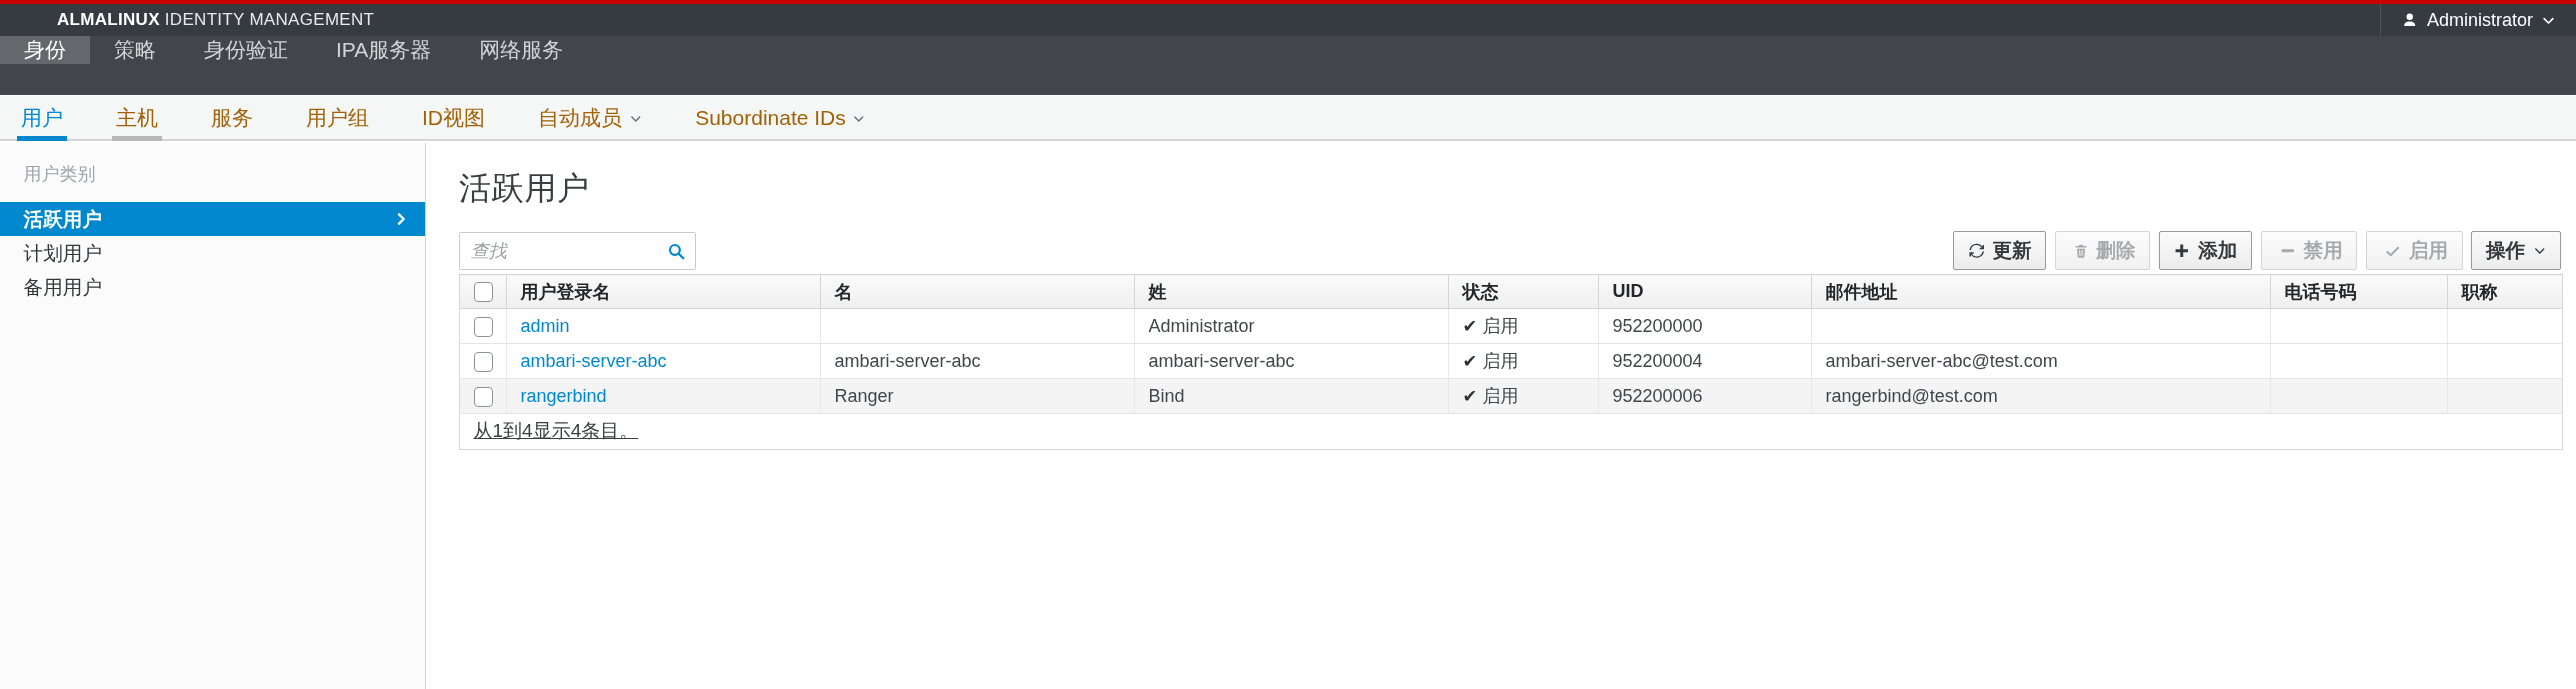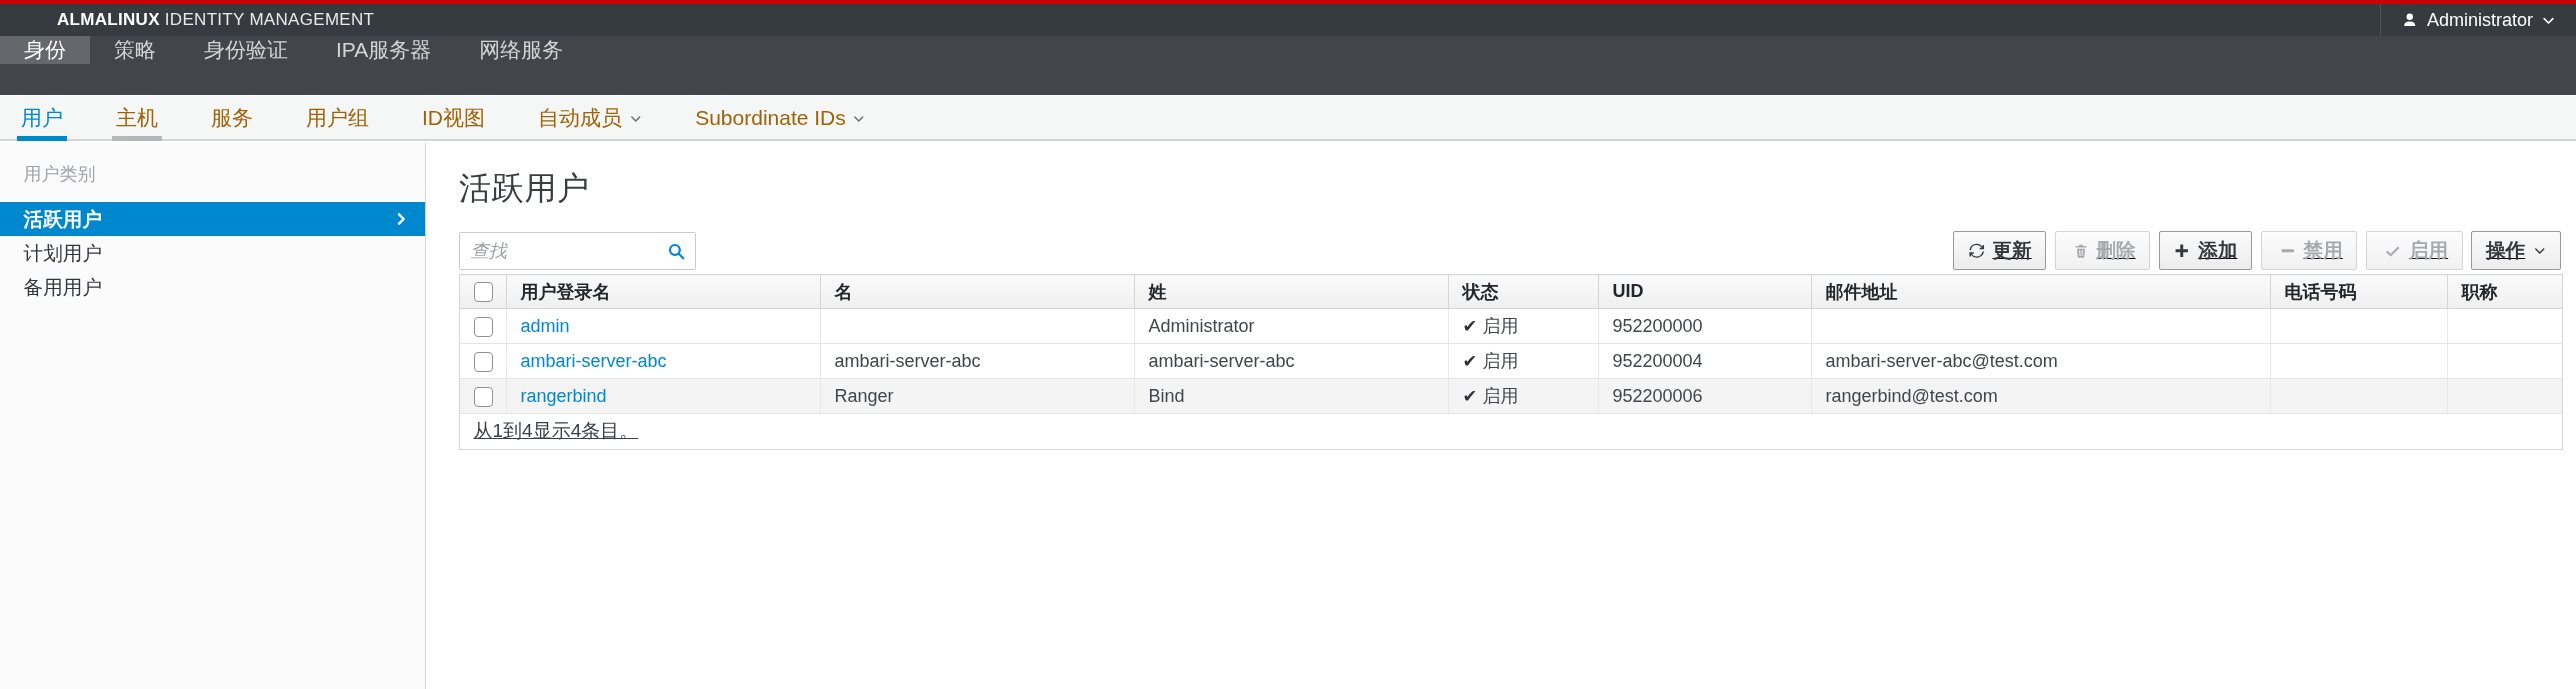--- a/index.html
+++ b/index.html
@@ -56,21 +56,21 @@
   .controls { margin-top:20px; height:39px; display:flex; align-items:flex-end; justify-content:space-between; }
   .searchbox { width:237px; height:38px; background:#fff; border:1.3px solid #c8cacc; border-radius:1.3px;
                display:flex; align-items:center; }
   .searchbox input { flex:1; min-width:0; border:none; outline:none; height:100%; padding:0 0 0 10.8px;
                      font-size:18px; font-style:italic; color:#4a4e52; background:transparent;
                      font-family:"Liberation Sans","DejaVu Sans",sans-serif; }
   .searchbox input::placeholder { color:#9b9ea1; font-style:italic; }
   .searchbtn { width:38px; height:100%; display:flex; align-items:center; justify-content:center;
                cursor:pointer; background:transparent; border:none; }
 
-  .btnrow { display:flex; gap:8.8px;text-decoration:underline; }
+  .btnrow { display:flex; gap:8.8px; }
   .btn { height:39px; display:inline-flex; align-items:center; gap:7.4px; padding:0 13.5px;
          background:linear-gradient(#fbfbfb,#ececec); border:1.3px solid #97999c; border-radius:2px;
          font-size:19.6px; font-weight:700; color:#35393d; cursor:pointer;
          font-family:"Liberation Sans","DejaVu Sans",sans-serif; }
   .btn svg { display:block; }
   .btn.disabled { color:#a6a9ad; border-color:#d2d4d6; background:linear-gradient(#fcfcfc,#f1f1f1);
                   cursor:default;padding-left:17px; }
 
   
   .grid { margin-top:4px; width:2104px; border-collapse:collapse; table-layout:fixed; }

